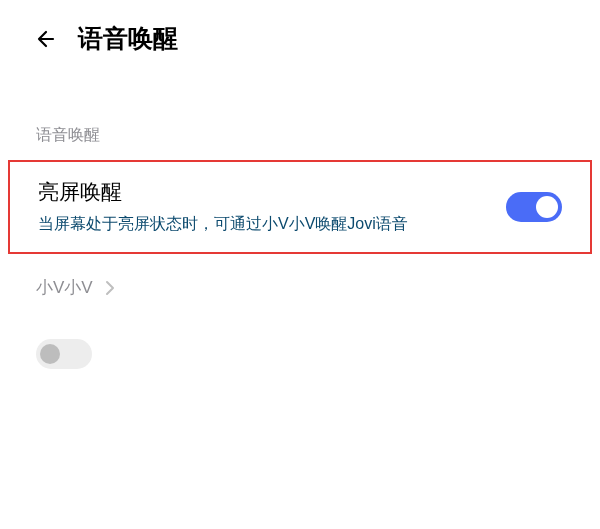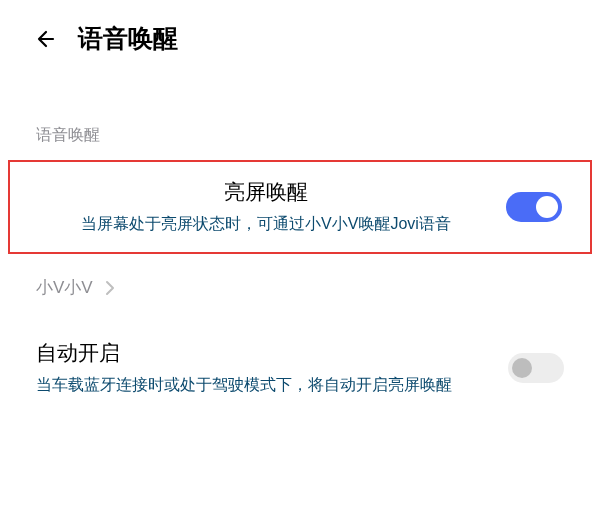--- a/index.html
+++ b/index.html
@@ -40,21 +40,20 @@
     .setting-row {
       position: relative;
       display: flex;
       align-items: center;
       padding: 18px 36px 18px 36px;
     }
     .highlighted {
       border: 2px solid #e53935;
       margin: 0 8px;
       padding: 16px 28px;
-      text-align: center;
     }
     .setting-text {
       flex: 1;
       min-width: 0;
       padding-right: 12px;
     }
     .setting-title {
       font-size: 21px;
       color: #000;
       font-weight: 500;
@@ -152,20 +151,16 @@
     <div class="setting-value">小V小V</div>
     <div class="chevron">
       <svg width="12" height="16" viewBox="0 0 12 16" fill="none">
         <path d="M3 2L9 8L3 14" stroke="#bfbfbf" stroke-width="2" stroke-linecap="round" stroke-linejoin="round"></path>
       </svg>
     </div>
   </div>
 </div>
 
 <div class="setting-row">
-  <div class="setting-text">
-    <div class="setting-title">自动开启</div>
-    <div class="setting-desc">当车载蓝牙连接时或处于驾驶模式下，将自动开启亮屏唤醒</div>
-  </div>
   <div class="toggle toggle-off">
     <div class="toggle-knob"></div>
   </div>
 </div>
 
 </body></html>

